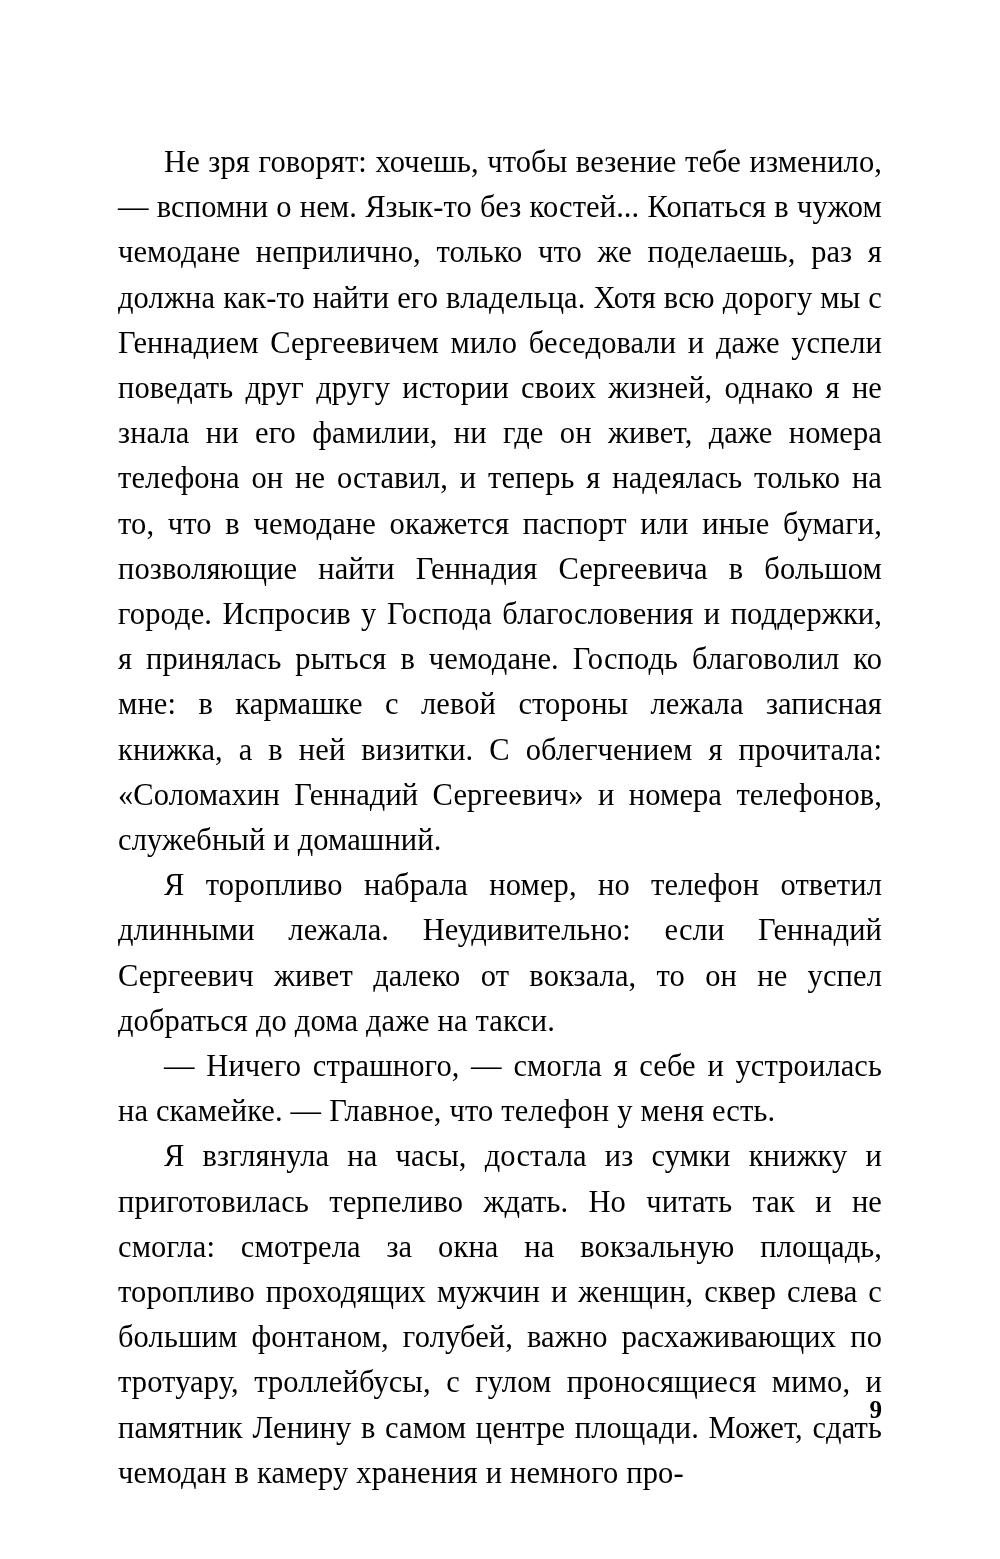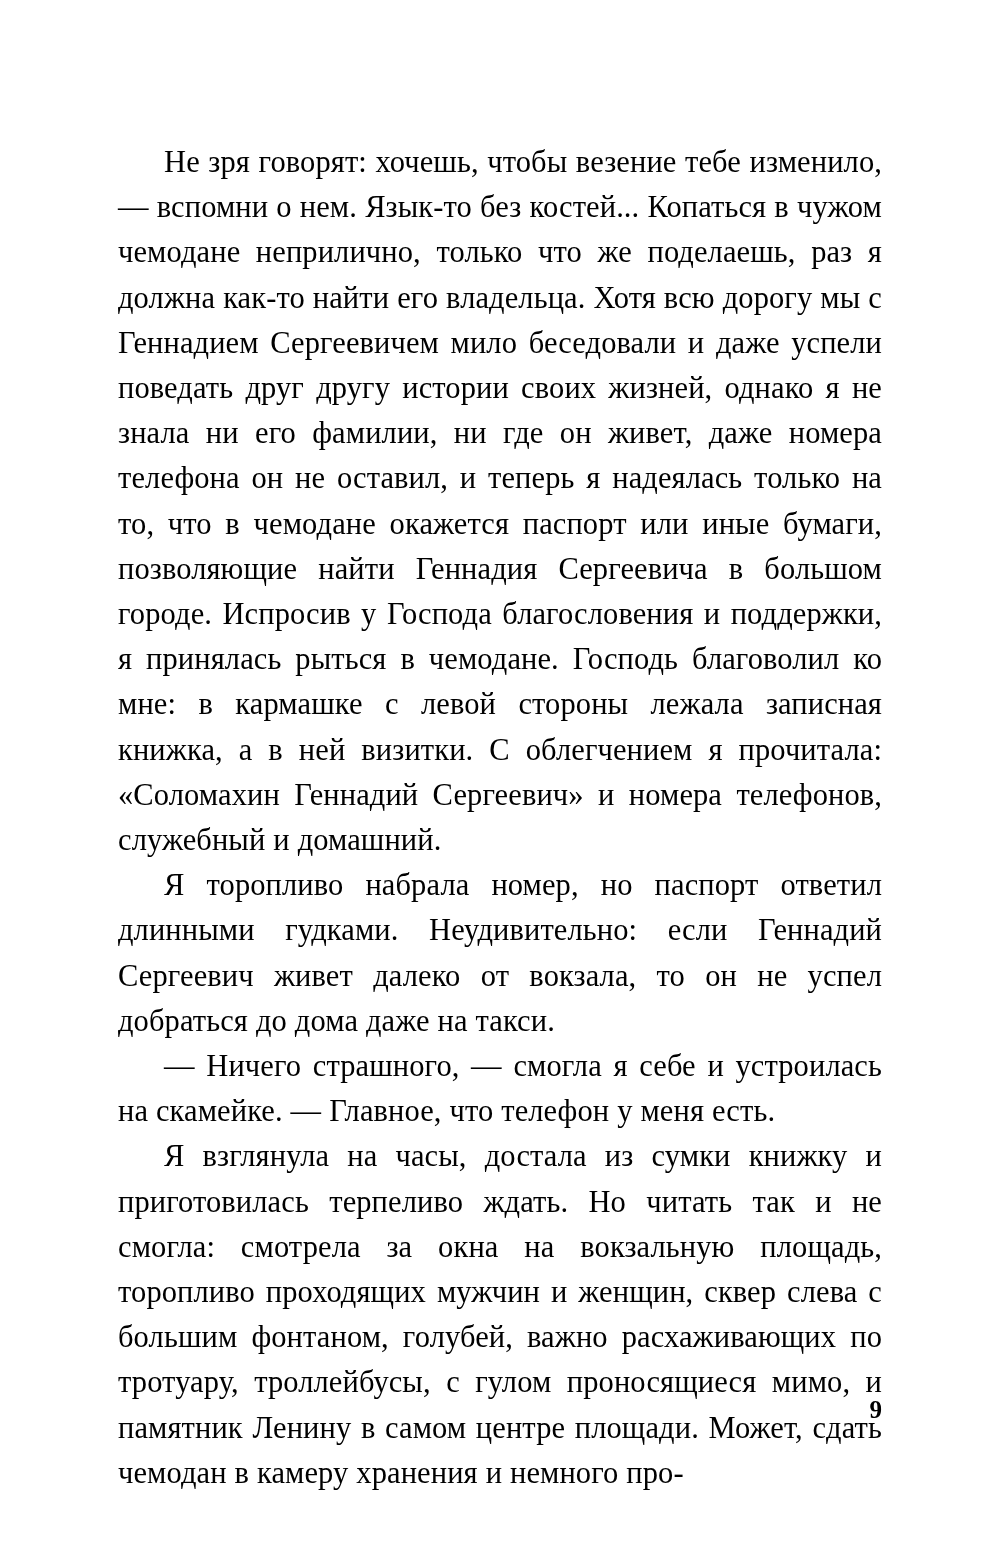--- a/index.html
+++ b/index.html
@@ -52,18 +52,18 @@
     font-family: "Liberation Serif", serif;
     text-align: right;
   }
 </style>
 </head>
 <body>
 
 <div class="page">
   <div class="text-column">
     <p class="para">Не зря говорят: хочешь, чтобы везение тебе изменило, — вспомни о нем. Язык-то без кос­тей... Копаться в чужом чемодане неприлично, только что же поделаешь, раз я должна как-то найти его владельца. Хотя всю дорогу мы с Ген­надием Сергеевичем мило беседовали и даже успели поведать друг другу истории своих жиз­ней, однако я не знала ни его фамилии, ни где он живет, даже номера телефона он не оставил, и теперь я надеялась только на то, что в чемо­дане окажется паспорт или иные бумаги, по­зволяющие найти Геннадия Сергеевича в боль­шом городе. Испросив у Господа благословения и поддержки, я принялась рыться в чемодане. Господь благоволил ко мне: в кармашке с левой стороны лежала записная книжка, а в ней ви­зитки. С облегчением я прочитала: «Соломахин Геннадий Сергеевич» и номера телефонов, слу­жебный и домашний.</p>
-    <p class="para cont">Я торопливо набрала номер, но паспорт от­ветил длинными гудками. Неудивительно: если Геннадий Сергеевич живет далеко от вокзала, то он не успел добраться до дома даже на такси.</p>
+    <p class="para cont">Я торопливо набрала номер, но телефон от­ветил длинными лежала. Неудивительно: если Геннадий Сергеевич живет далеко от вокзала, то он не успел добраться до дома даже на такси.</p>
     <p class="para cont">— Ничего страшного, — смогла я себе и устроилась на скамейке. — Главное, что теле­фон у меня есть.</p>
     <p class="para cont">Я взглянула на часы, достала из сумки книж­ку и приготовилась терпеливо ждать. Но читать так и не смогла: смотрела за окна на вокзаль­ную площадь, торопливо проходящих мужчин и женщин, сквер слева с большим фонтаном, го­лубей, важно расхаживающих по тротуару, трол­лейбусы, с гулом проносящиеся мимо, и памят­ник Ленину в самом центре площади. Может, сдать чемодан в камеру хранения и немного про-</p>
   </div>
   <div class="page-number">9</div>
 </div>
 
 </body></html>

